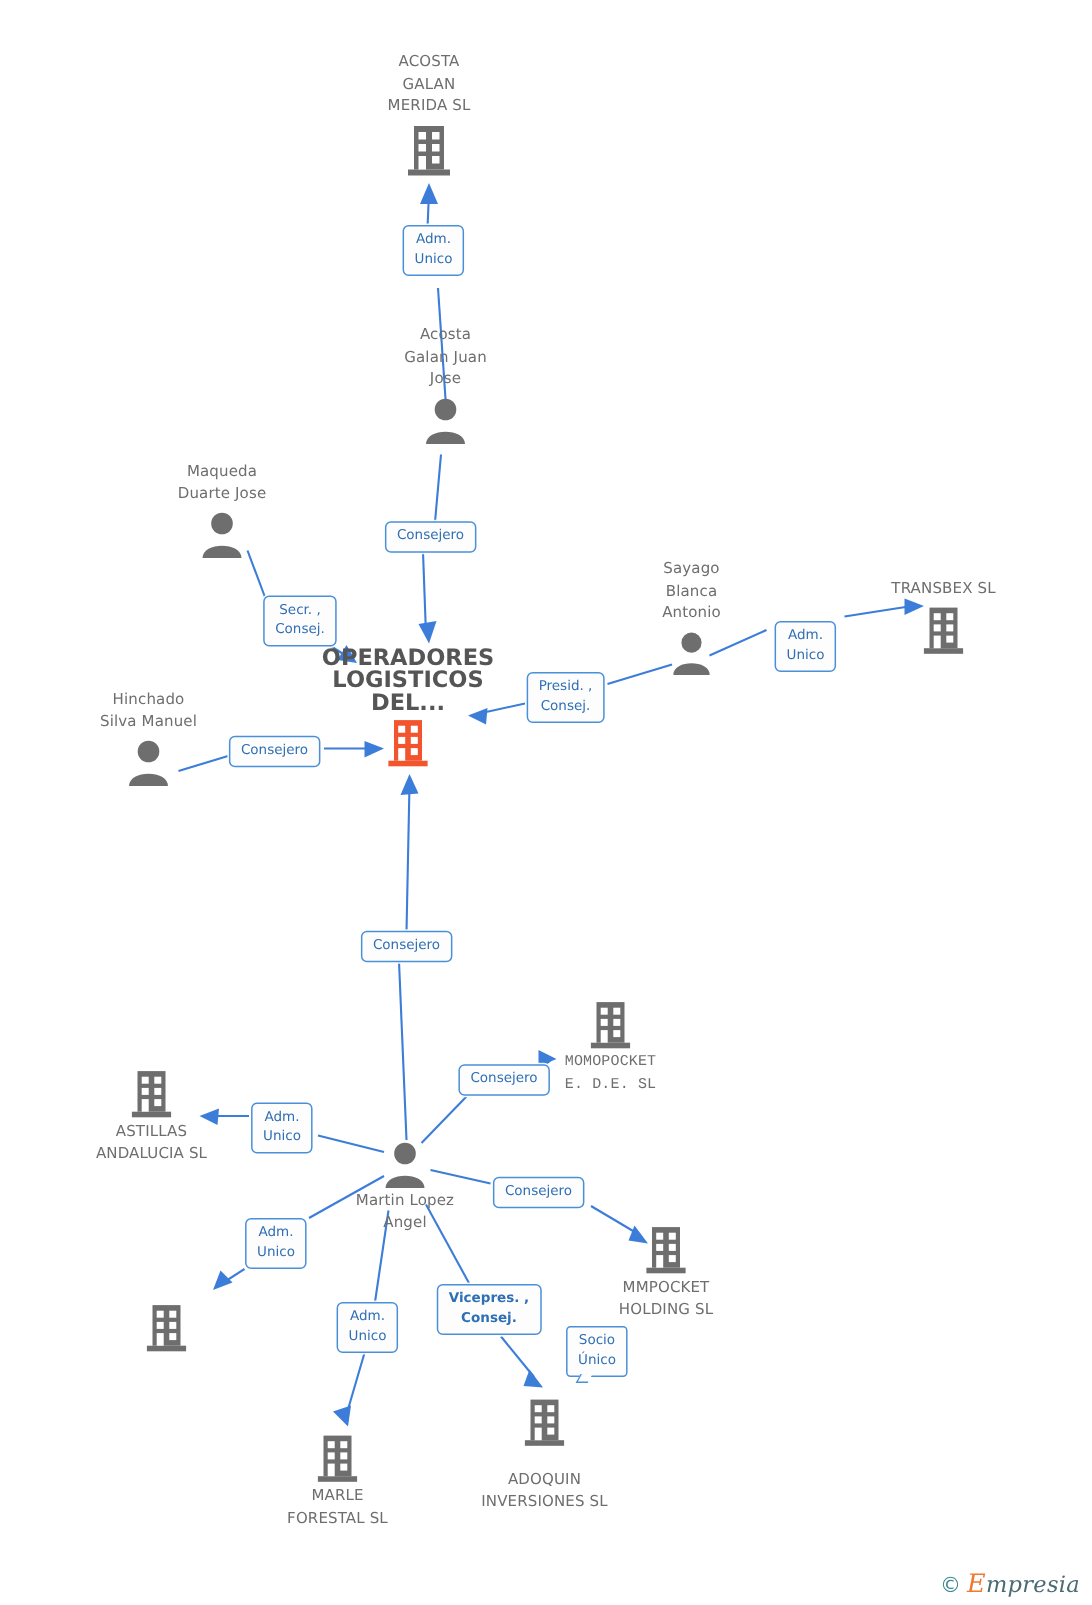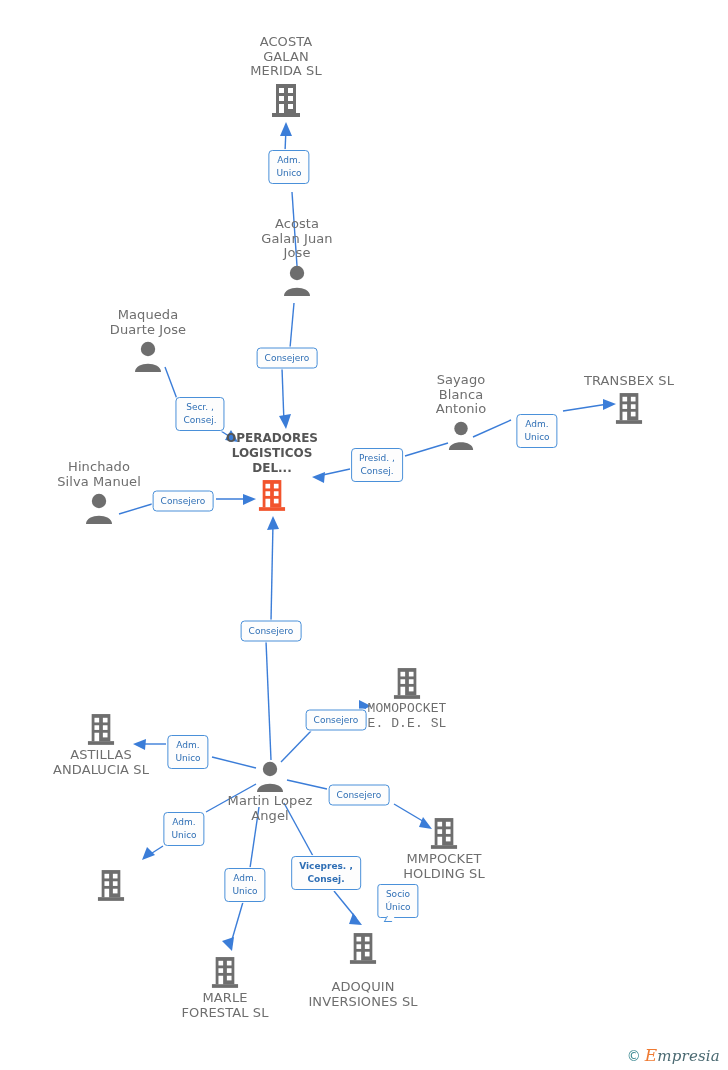--- a/index.html
+++ b/index.html
@@ -7,25 +7,25 @@
   body{
     font-family:"DejaVu Sans", sans-serif;
     width:728px;height:1070px;position:relative;overflow:hidden;
   }
   #canvas{position:absolute;inset:0;width:728px;height:1070px;}
   svg.edges{position:absolute;left:0;top:0;width:728px;height:1070px;pointer-events:none;}
 
   
   .node{position:absolute;transform:translate(-50%,0);text-align:center;}
   .node .caption{
-    font-size:13px;line-height:14.5px;color:#6e6e6e;white-space:pre-line;
+    font-size:10px;line-height:14.5px;color:#6e6e6e;white-space:pre-line;
     letter-spacing:.1px;
   }
   .node.focus .caption{
-    color:#555555;font-weight:bold;font-size:12px;line-height:15px;
+    color:#555555;font-weight:bold;font-size:15px;line-height:15px;
     letter-spacing:0;
   }
   .node .glyph{display:flex;justify-content:center;}
 
   
   .chip{
     position:absolute;transform:translate(-50%,-50%);
     border:1px solid #4a90d9;border-radius:4px;background:#fdfdfd;
     color:#2f6fb5;font-size:9px;line-height:13px;text-align:center;
     padding:3px 7px;white-space:pre-line;
@@ -193,21 +193,21 @@
     <div class="caption">Hinchado
 Silva Manuel</div>
     <div class="glyph" style="margin-top:3px;">
       <svg width="30" height="32" viewBox="0 0 30 32" aria-hidden="true">
         <circle cx="15" cy="9" r="7.2" fill="#6e6e6e"></circle>
         <path d="M 2,32 C 2,21 28,21 28,32 z" fill="#6e6e6e"></path>
       </svg>
     </div>
   </div>
 
-  <div class="node" style="left:629px;top:374px;width:150px;">
+  <div class="node" style="left:629px;top:386px;width:150px;">
     <div class="caption">TRANSBEX SL</div>
     <div class="glyph" style="margin-top:2px;">
       <svg width="28" height="34" viewBox="0 0 30 36" aria-hidden="true">
         <rect x="5" y="2" width="20" height="29" fill="#6e6e6e"></rect>
         <rect x="1" y="31" width="28" height="4" fill="#6e6e6e"></rect>
         <rect x="8" y="6" width="5" height="5" fill="#fff"></rect>
           <rect x="17" y="6" width="5" height="5" fill="#fff"></rect>
         <rect x="8" y="14" width="5" height="5" fill="#fff"></rect>
           <rect x="17" y="14" width="5" height="5" fill="#fff"></rect>
         <rect x="8" y="22" width="5" height="9" fill="#fff"></rect>

